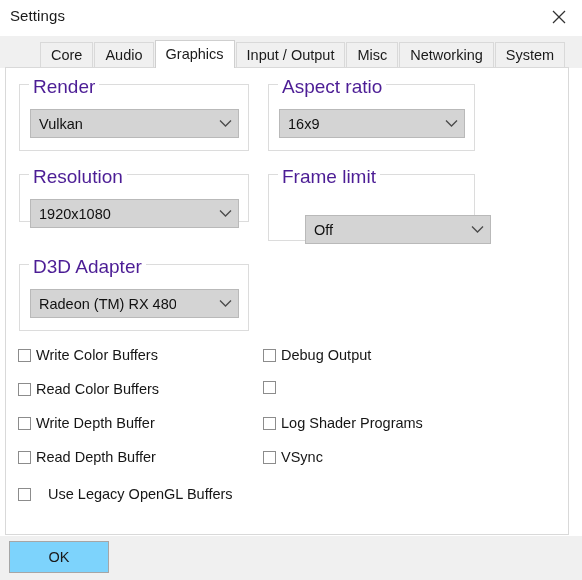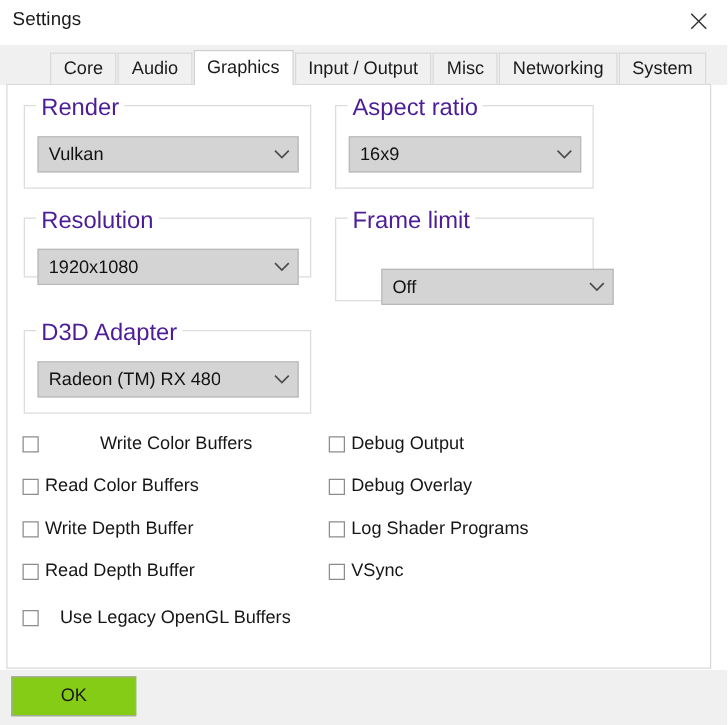--- a/index.html
+++ b/index.html
@@ -162,21 +162,21 @@
   .footer {
     position: absolute;
     left: 0; top: 536px;
     width: 582px; height: 44px;
     background: #f0f0f0;
   }
   .dlg-btn {
     position: absolute;
     top: 5px;
     height: 32px;
-    background: #84cc16;
+    background: #7dd3fc;
     border: 1px solid #a6a6a6;
     box-sizing: border-box;
     font-size: 14.5px;
     color: #1a1a1a;
     display: flex;
     align-items: center;
     justify-content: center;
     cursor: pointer;
     font-family: "Liberation Sans", sans-serif;
   }
@@ -263,21 +263,21 @@
     <div class="combo" style="left:10px; top:24px; width:209px; height:29px;">
       <div class="combo-value">Radeon (TM) RX 480 Graphics</div>
       <div class="combo-arrow">
         <svg width="13" height="9" viewBox="0 0 13 9">
             <polyline points="1,1.5 6.5,7 12,1.5" fill="none" stroke="#4a4a4a" stroke-width="1.3"></polyline>
           </svg>
       </div>
     </div>
   </div>
 
-  <div class="checkrow" style="left:12px; top:279px;gap:44px;">
+  <div class="checkrow" style="left:12px; top:279px;">
     <span class="checkbox"></span>
     <span class="check-label">Write Color Buffers</span>
   </div>
   <div class="checkrow" style="left:12px; top:313px;">
     <span class="checkbox"></span>
     <span class="check-label">Read Color Buffers</span>
   </div>
   <div class="checkrow" style="left:12px; top:347px;">
     <span class="checkbox"></span>
     <span class="check-label">Write Depth Buffer</span>
@@ -290,21 +290,20 @@
     <span class="checkbox"></span>
     <span class="check-label">Use Legacy OpenGL Buffers</span>
   </div>
 
   <div class="checkrow" style="left:257px; top:279px;">
     <span class="checkbox"></span>
     <span class="check-label">Debug Output</span>
   </div>
   <div class="checkrow" style="left:257px; top:313px;">
     <span class="checkbox"></span>
-    <span class="check-label">Debug Overlay</span>
   </div>
   <div class="checkrow" style="left:257px; top:347px;">
     <span class="checkbox"></span>
     <span class="check-label">Log Shader Programs</span>
   </div>
   <div class="checkrow" style="left:257px; top:381px;">
     <span class="checkbox"></span>
     <span class="check-label">VSync</span>
   </div>
 

